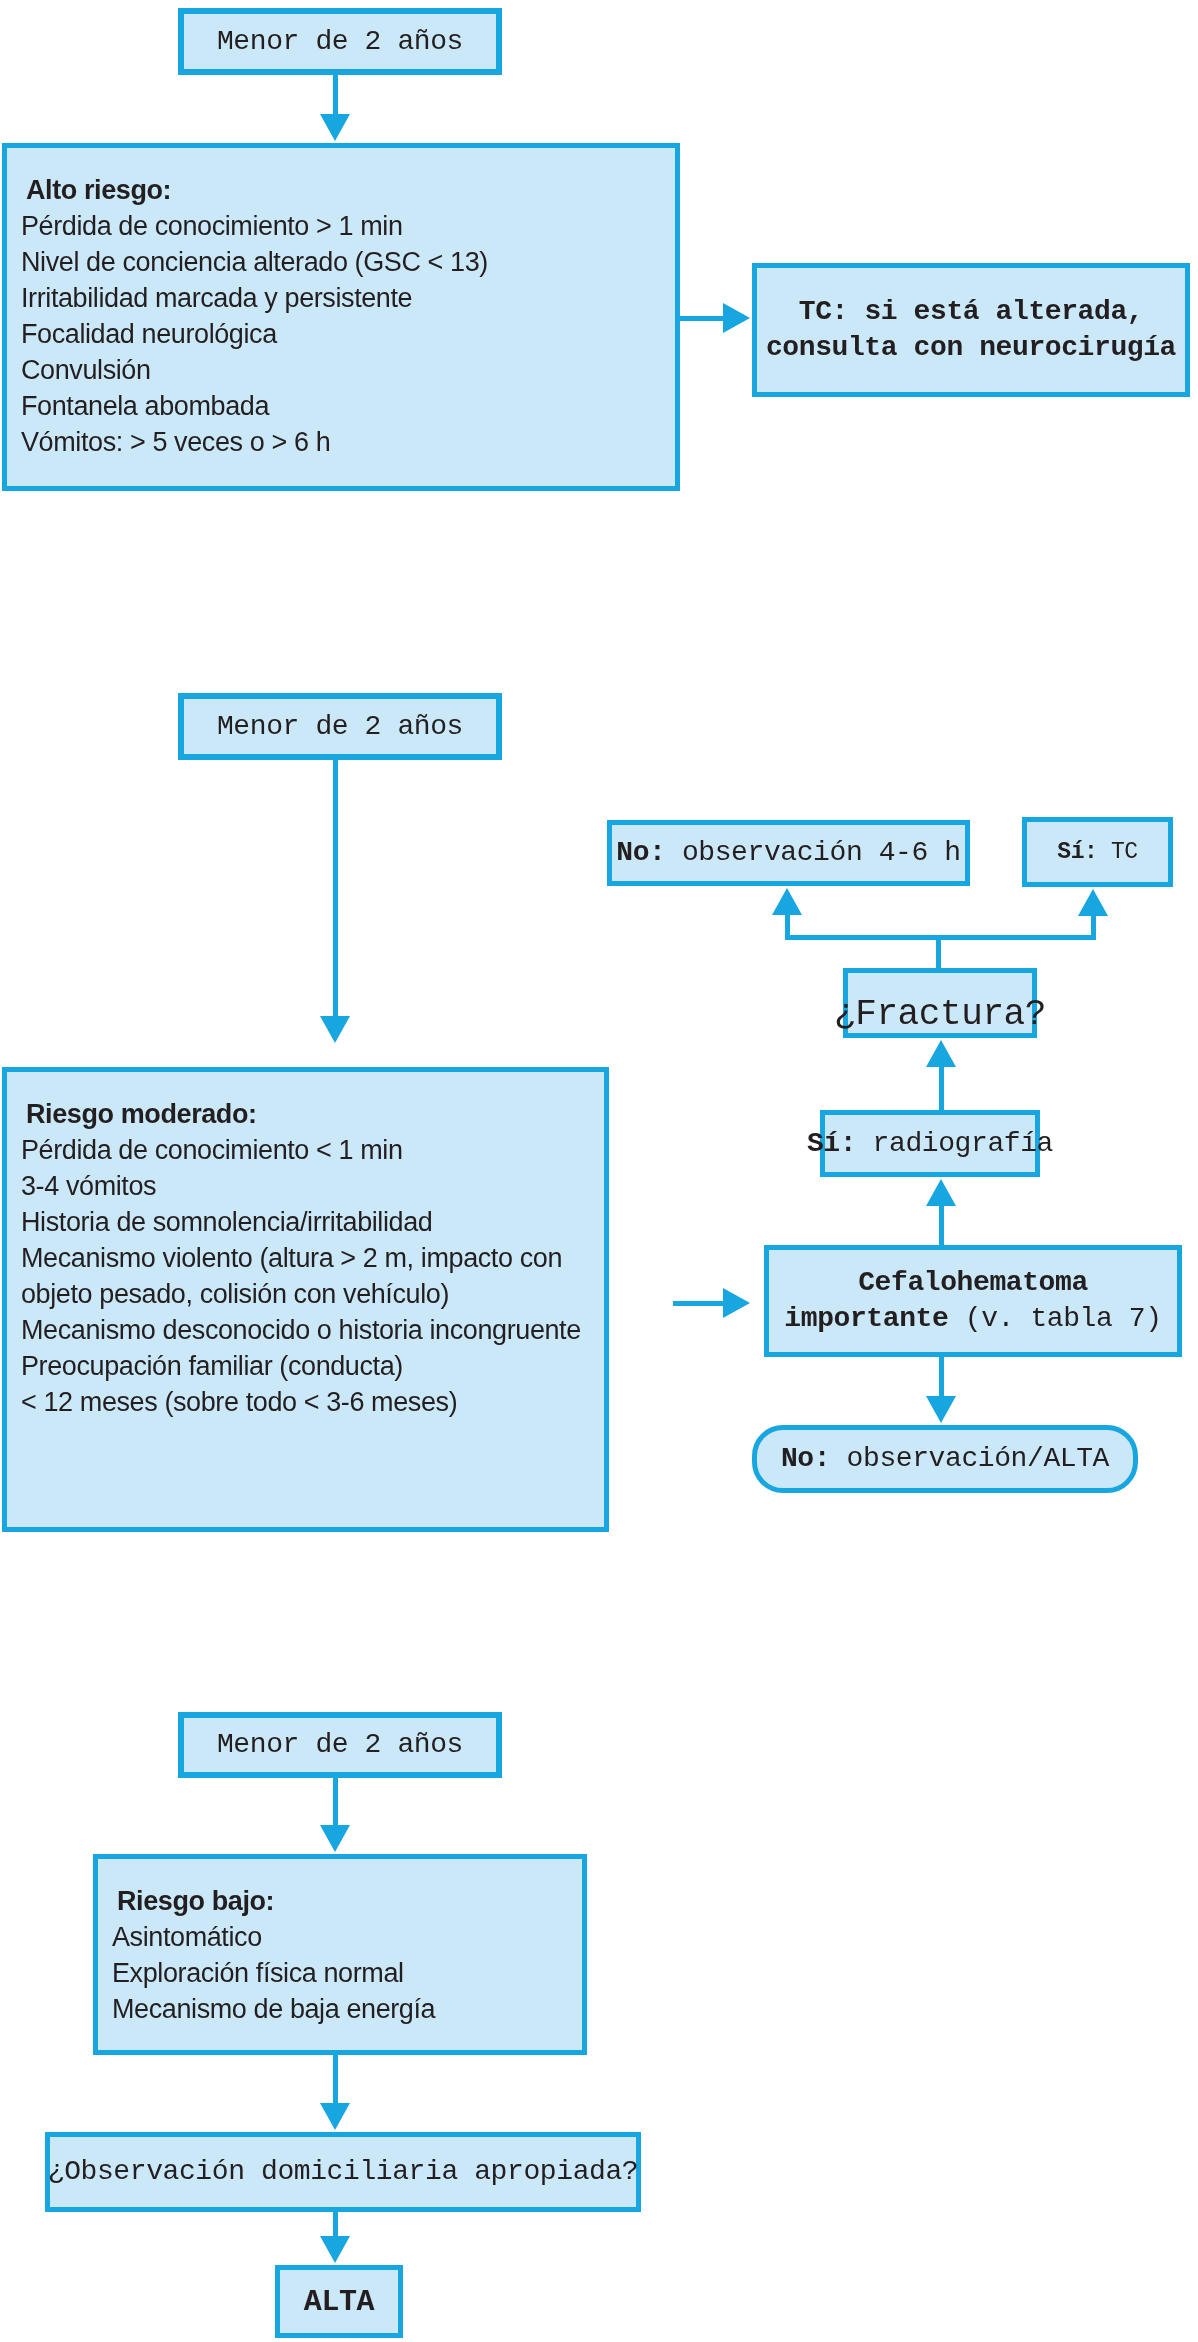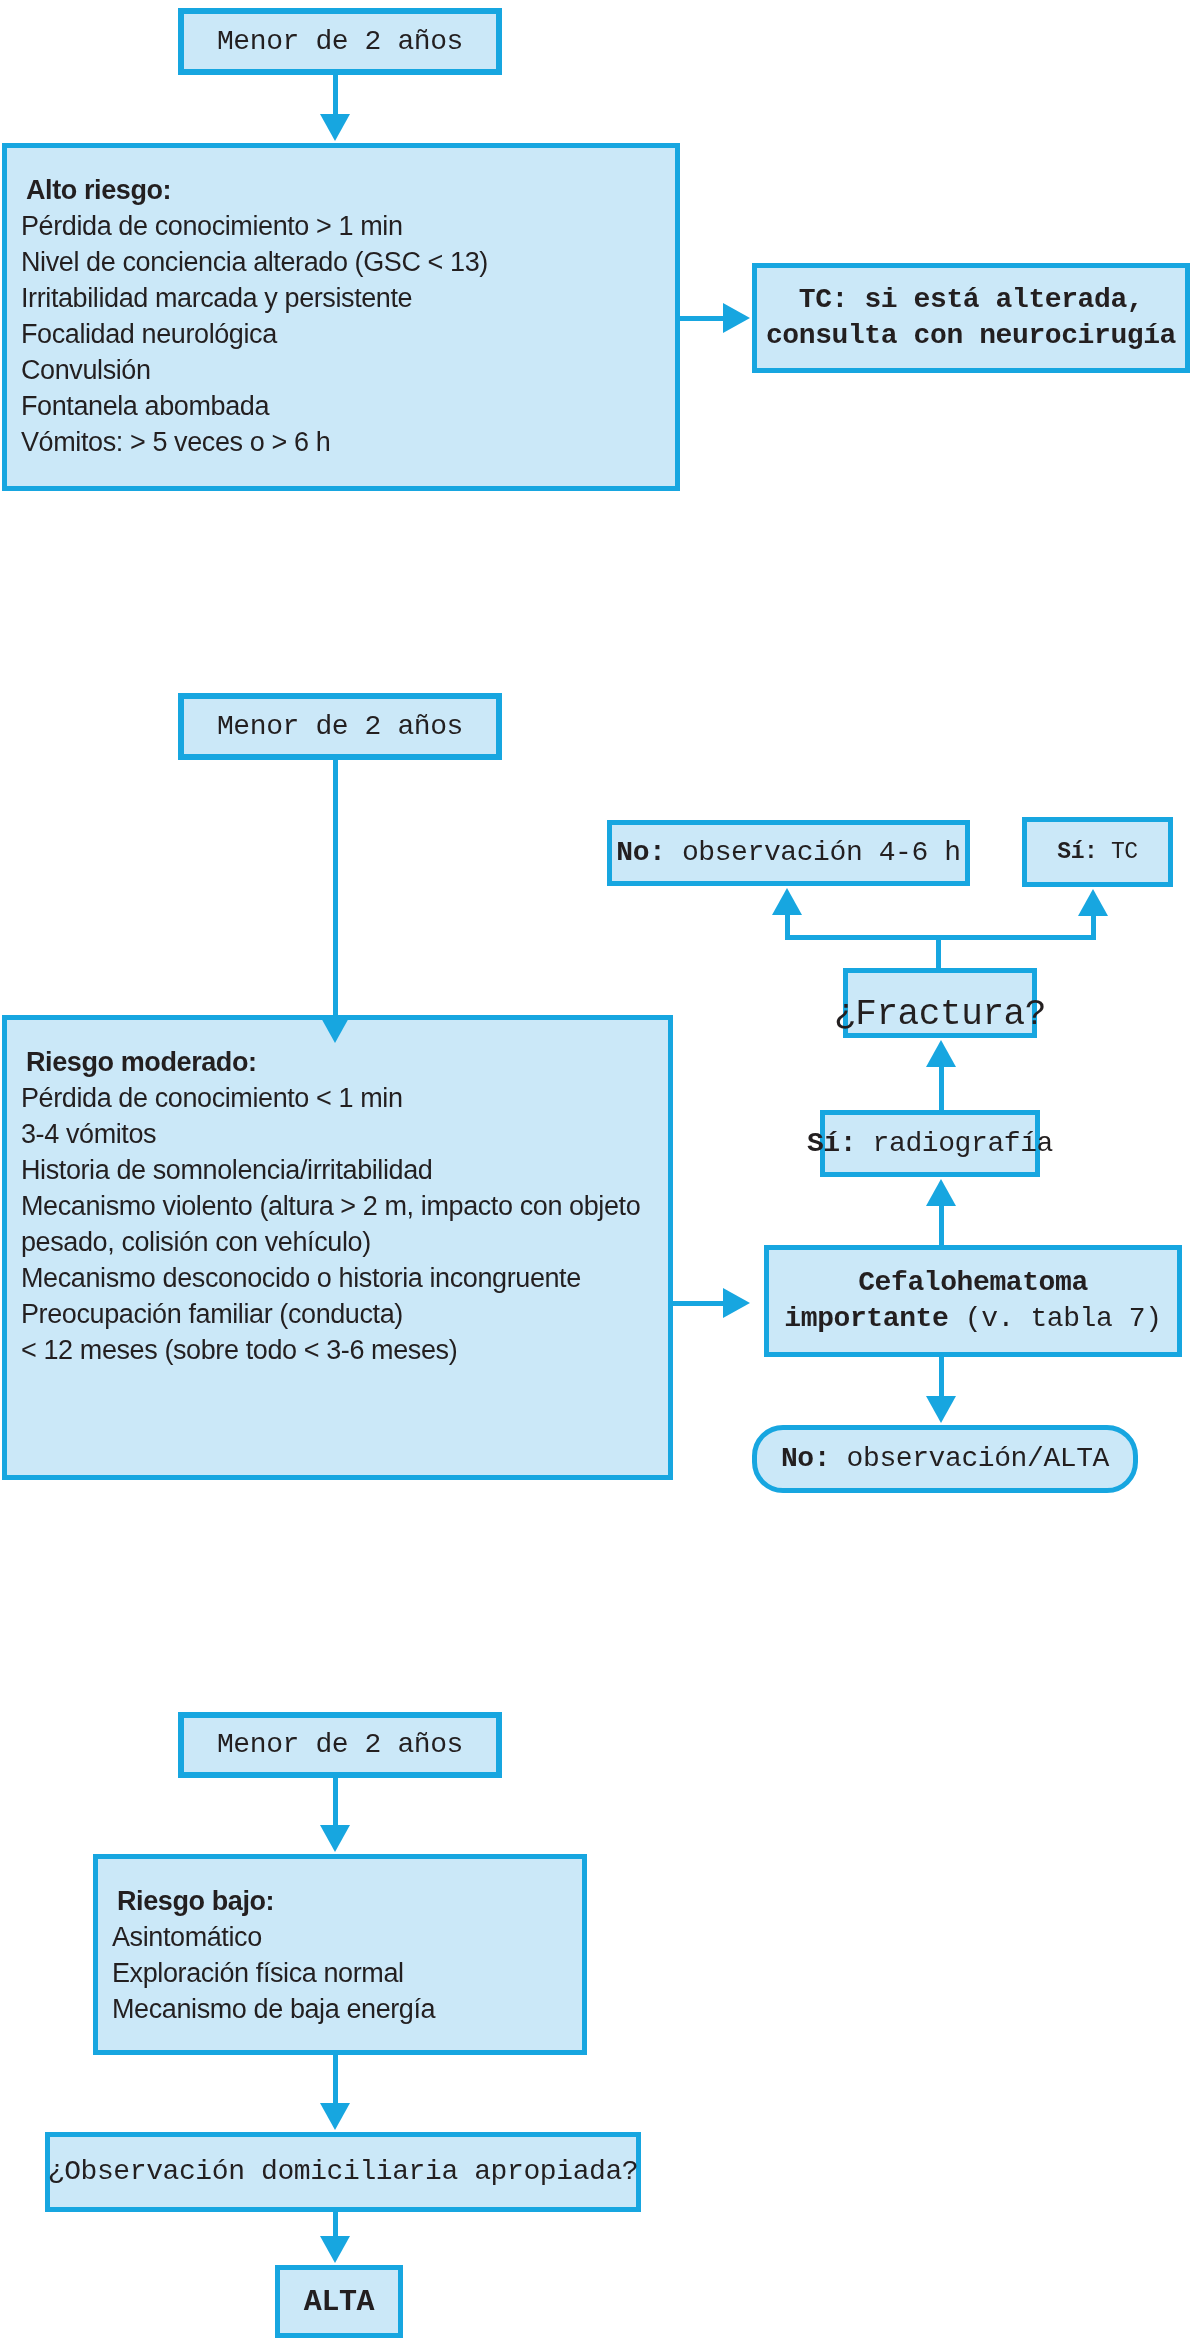--- a/index.html
+++ b/index.html
@@ -66,37 +66,37 @@
       <ul>
         <div class="">Pérdida de conocimiento &gt; 1 min</div>
         <div class="">Nivel de conciencia alterado (GSC &lt; 13)</div>
         <div class="">Irritabilidad marcada y persistente</div>
         <div class="">Focalidad neurológica</div>
         <div class="">Convulsión</div>
         <div class="">Fontanela abombada</div>
         <div class="">Vómitos: &gt; 5 veces o &gt; 6 h</div>
       </ul>
     </div>
-    <div class="node center" style="left: 752px; top: 263px; width: 438px; height: 110px; font-size: 28px;">
+    <div class="node center" style="left: 752px; top: 263px; width: 438px; height: 134px; font-size: 28px;">
       <div class="tline"><span class="b">TC: si está alterada,</span></div>
       <div class="tline"><span class="b">consulta con neurocirugía</span></div>
     </div>
     <div class="node center" style="left: 178px; top: 693px; width: 324px; height: 67px; border-width: 6px; font-size: 28px;">
       <div class="tline"><span>Menor de 2 años</span></div>
     </div>
     <div class="node center" style="left: 607px; top: 820px; width: 363px; height: 66px; font-size: 28px;">
       <div class="tline"><span class="b">No:</span><span> observación 4-6 h</span></div>
     </div>
     <div class="node center" style="left: 1022px; top: 817px; width: 151px; height: 70px; font-size: 23px;">
       <div class="tline"><span class="b">Sí:</span><span> TC</span></div>
     </div>
     <div class="node center" style="left: 843px; top: 968px; width: 194px; height: 70px; font-size: 36px; justify-content: flex-end;">
       <div class="tline"><span>¿Fractura?</span></div>
     </div>
-    <div class="node list" style="left: 2px; top: 1015px; width: 671px; height: 465px;">
+    <div class="node list" style="left: 2px; top: 1067px; width: 607px; height: 465px;">
       <div class="title">Riesgo moderado:</div>
       <ul>
         <div class="">Pérdida de conocimiento &lt; 1 min</div>
         <div class="">3-4 vómitos</div>
         <div class="">Historia de somnolencia/irritabilidad</div>
         <div class="">Mecanismo violento (altura &gt; 2 m,
 impacto con objeto pesado, colisión con
 vehículo)</div>
         <div class="">Mecanismo desconocido o historia
 incongruente</div>

